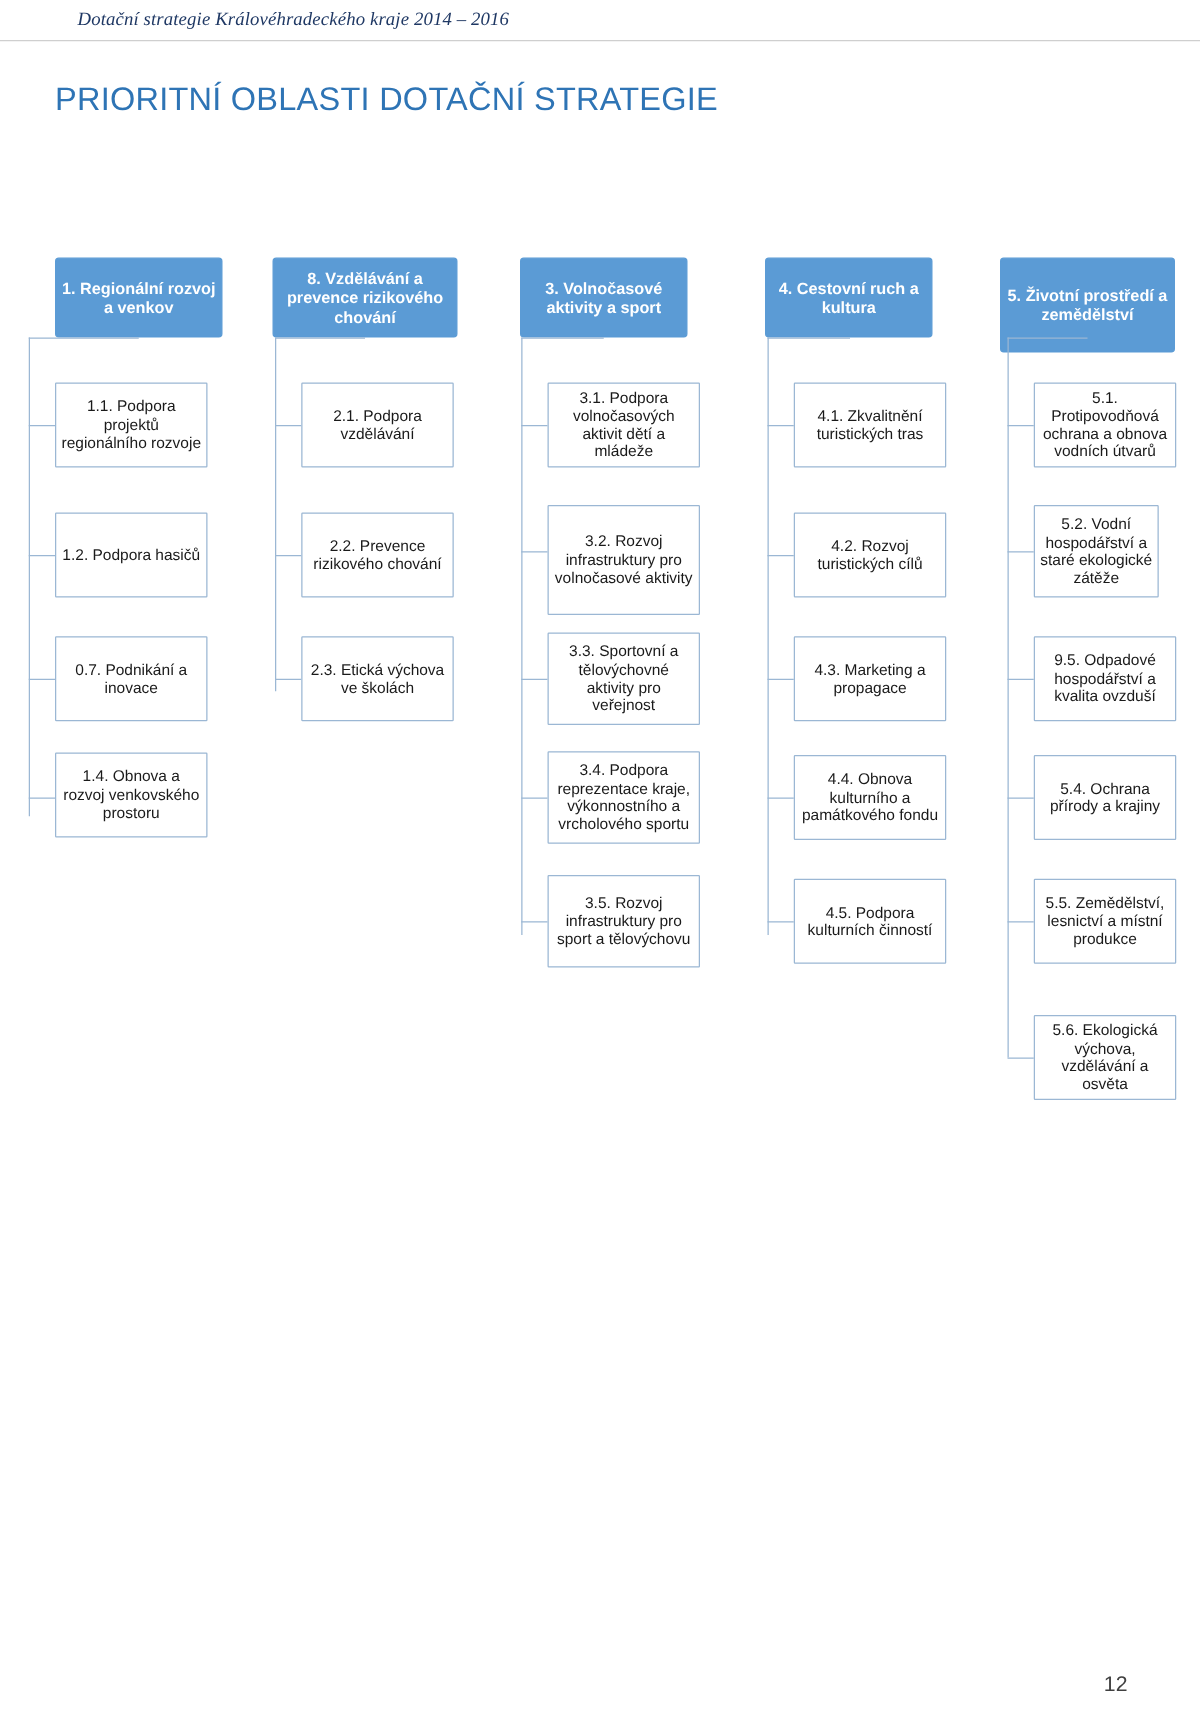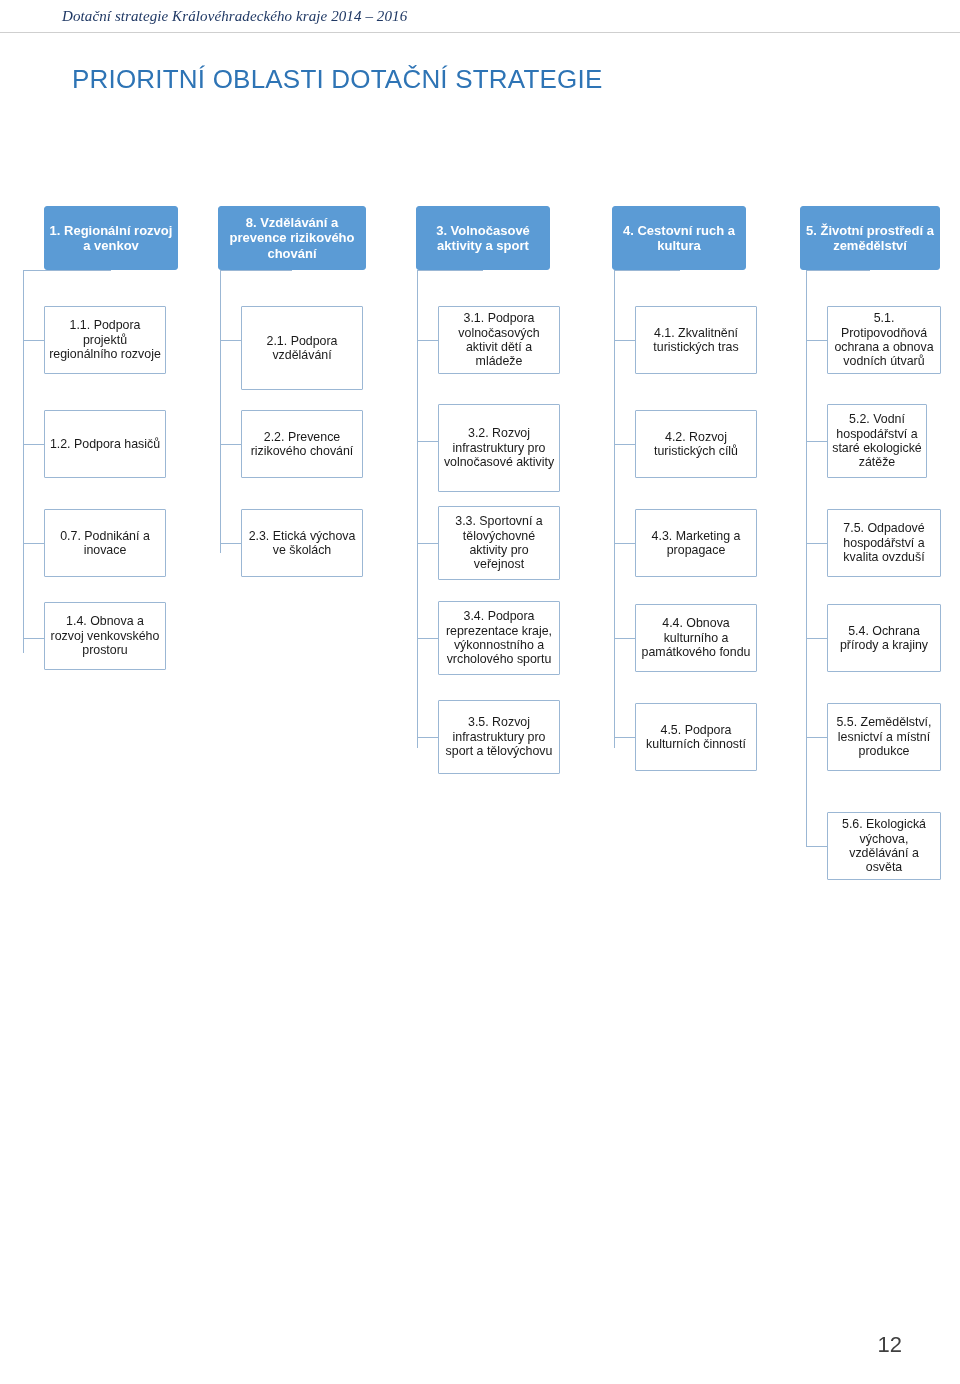--- a/index.html
+++ b/index.html
@@ -40,21 +40,20 @@
     background: #cfcfcf;
   }
   .title-main {
     position: absolute;
     left: 44px;
     top: 64px;
     font-size: 26px;
     color: #2e74b5;
     letter-spacing: 0.2px;
     font-weight: 400;
-    margin-left: 28px;
   }
   .title-sub {
     position: absolute;
     left: 68px;
     top: 146px;
     font-size: 17px;
     font-weight: bold;
     font-style: italic;
     color: #000;
   }
@@ -94,21 +93,21 @@
     position: absolute;
     background: #9bb7d4;
   }
   .conn.v { width: 1px; }
   .conn.h { height: 1px; }
   
   .page-num {
     position: absolute;
     right: 58px;
     bottom: 26px;
-    font-size: 22px;
+    font-size: 17px;
     color: #404040;
   }
 </style>
 </head>
 <body>
 
 <div class="page">
 
   <div class="doc-header">Dotační strategie Královéhradeckého kraje 2014 – 2016</div>
   <div class="header-rule"></div>
@@ -131,21 +130,21 @@
     <div class="node" style="left:44px; top:509px; width:122px; height:68px;">0.7. Podnikání a inovace</div>
     <div class="conn h" style="left:23px; top:543px; width:21px;"></div>
 
     <div class="node" style="left:44px; top:602px; width:122px; height:68px;">1.4. Obnova a rozvoj venkovského prostoru</div>
     <div class="conn h" style="left:23px; top:638px; width:21px;"></div>
 
     <div class="node top" style="left:218px; top:206px; width:148px; height:64px;">8. Vzdělávání a prevence rizikového chování</div>
     <div class="conn v" style="left:220px; top:270px; height:283px;"></div>
     <div class="conn h" style="left:220px; top:270px; width:72px;"></div>
 
-    <div class="node" style="left:241px; top:306px; width:122px; height:84px;">2.1. Podpora vzdělávání</div>
+    <div class="node" style="left:241px; top:306px; width:122px; height:68px;">2.1. Podpora vzdělávání</div>
     <div class="conn h" style="left:220px; top:340px; width:21px;"></div>
 
     <div class="node" style="left:241px; top:410px; width:122px; height:68px;">2.2. Prevence rizikového chování</div>
     <div class="conn h" style="left:220px; top:444px; width:21px;"></div>
 
     <div class="node" style="left:241px; top:509px; width:122px; height:68px;">2.3. Etická výchova ve školách</div>
     <div class="conn h" style="left:220px; top:543px; width:21px;"></div>
 
     <div class="node top" style="left:416px; top:206px; width:134px; height:64px;">3. Volnočasové aktivity a sport</div>
     <div class="conn v" style="left:417px; top:270px; height:478px;"></div>
@@ -178,31 +177,31 @@
 
     <div class="node" style="left:635px; top:509px; width:122px; height:68px;">4.3. Marketing a propagace</div>
     <div class="conn h" style="left:614px; top:543px; width:21px;"></div>
 
     <div class="node" style="left:635px; top:604px; width:122px; height:68px;">4.4. Obnova kulturního a památkového fondu</div>
     <div class="conn h" style="left:614px; top:638px; width:21px;"></div>
 
     <div class="node" style="left:635px; top:703px; width:122px; height:68px;">4.5. Podpora kulturních činností</div>
     <div class="conn h" style="left:614px; top:737px; width:21px;"></div>
 
-    <div class="node top" style="left:800px; top:206px; width:140px; height:64px;">5. Životní prostředí a zemědělství</div>
+    <div class="node top" style="left:800px; top:206px; width:140px; height:76px;">5. Životní prostředí a zemědělství</div>
     <div class="conn v" style="left:806px; top:270px; height:576px;"></div>
     <div class="conn h" style="left:806px; top:270px; width:64px;"></div>
 
     <div class="node" style="left:827px; top:306px; width:114px; height:68px;">5.1. Protipovodňová ochrana a obnova vodních útvarů</div>
     <div class="conn h" style="left:806px; top:340px; width:21px;"></div>
 
     <div class="node" style="left:827px; top:404px; width:100px; height:74px;">5.2. Vodní hospodářství a staré ekologické zátěže</div>
     <div class="conn h" style="left:806px; top:441px; width:21px;"></div>
 
-    <div class="node" style="left:827px; top:509px; width:114px; height:68px;">7.5. Odpadové hospodářství a kvalita ovzduší</div>
+    <div class="node" style="left:827px; top:509px; width:114px; height:68px;">9.5. Odpadové hospodářství a kvalita ovzduší</div>
     <div class="conn h" style="left:806px; top:543px; width:21px;"></div>
 
     <div class="node" style="left:827px; top:604px; width:114px; height:68px;">5.4. Ochrana přírody a krajiny</div>
     <div class="conn h" style="left:806px; top:638px; width:21px;"></div>
 
     <div class="node" style="left:827px; top:703px; width:114px; height:68px;">5.5. Zemědělství, lesnictví a místní produkce</div>
     <div class="conn h" style="left:806px; top:737px; width:21px;"></div>
 
     <div class="node" style="left:827px; top:812px; width:114px; height:68px;">5.6. Ekologická výchova, vzdělávání a osvěta</div>
     <div class="conn h" style="left:806px; top:846px; width:21px;"></div>

